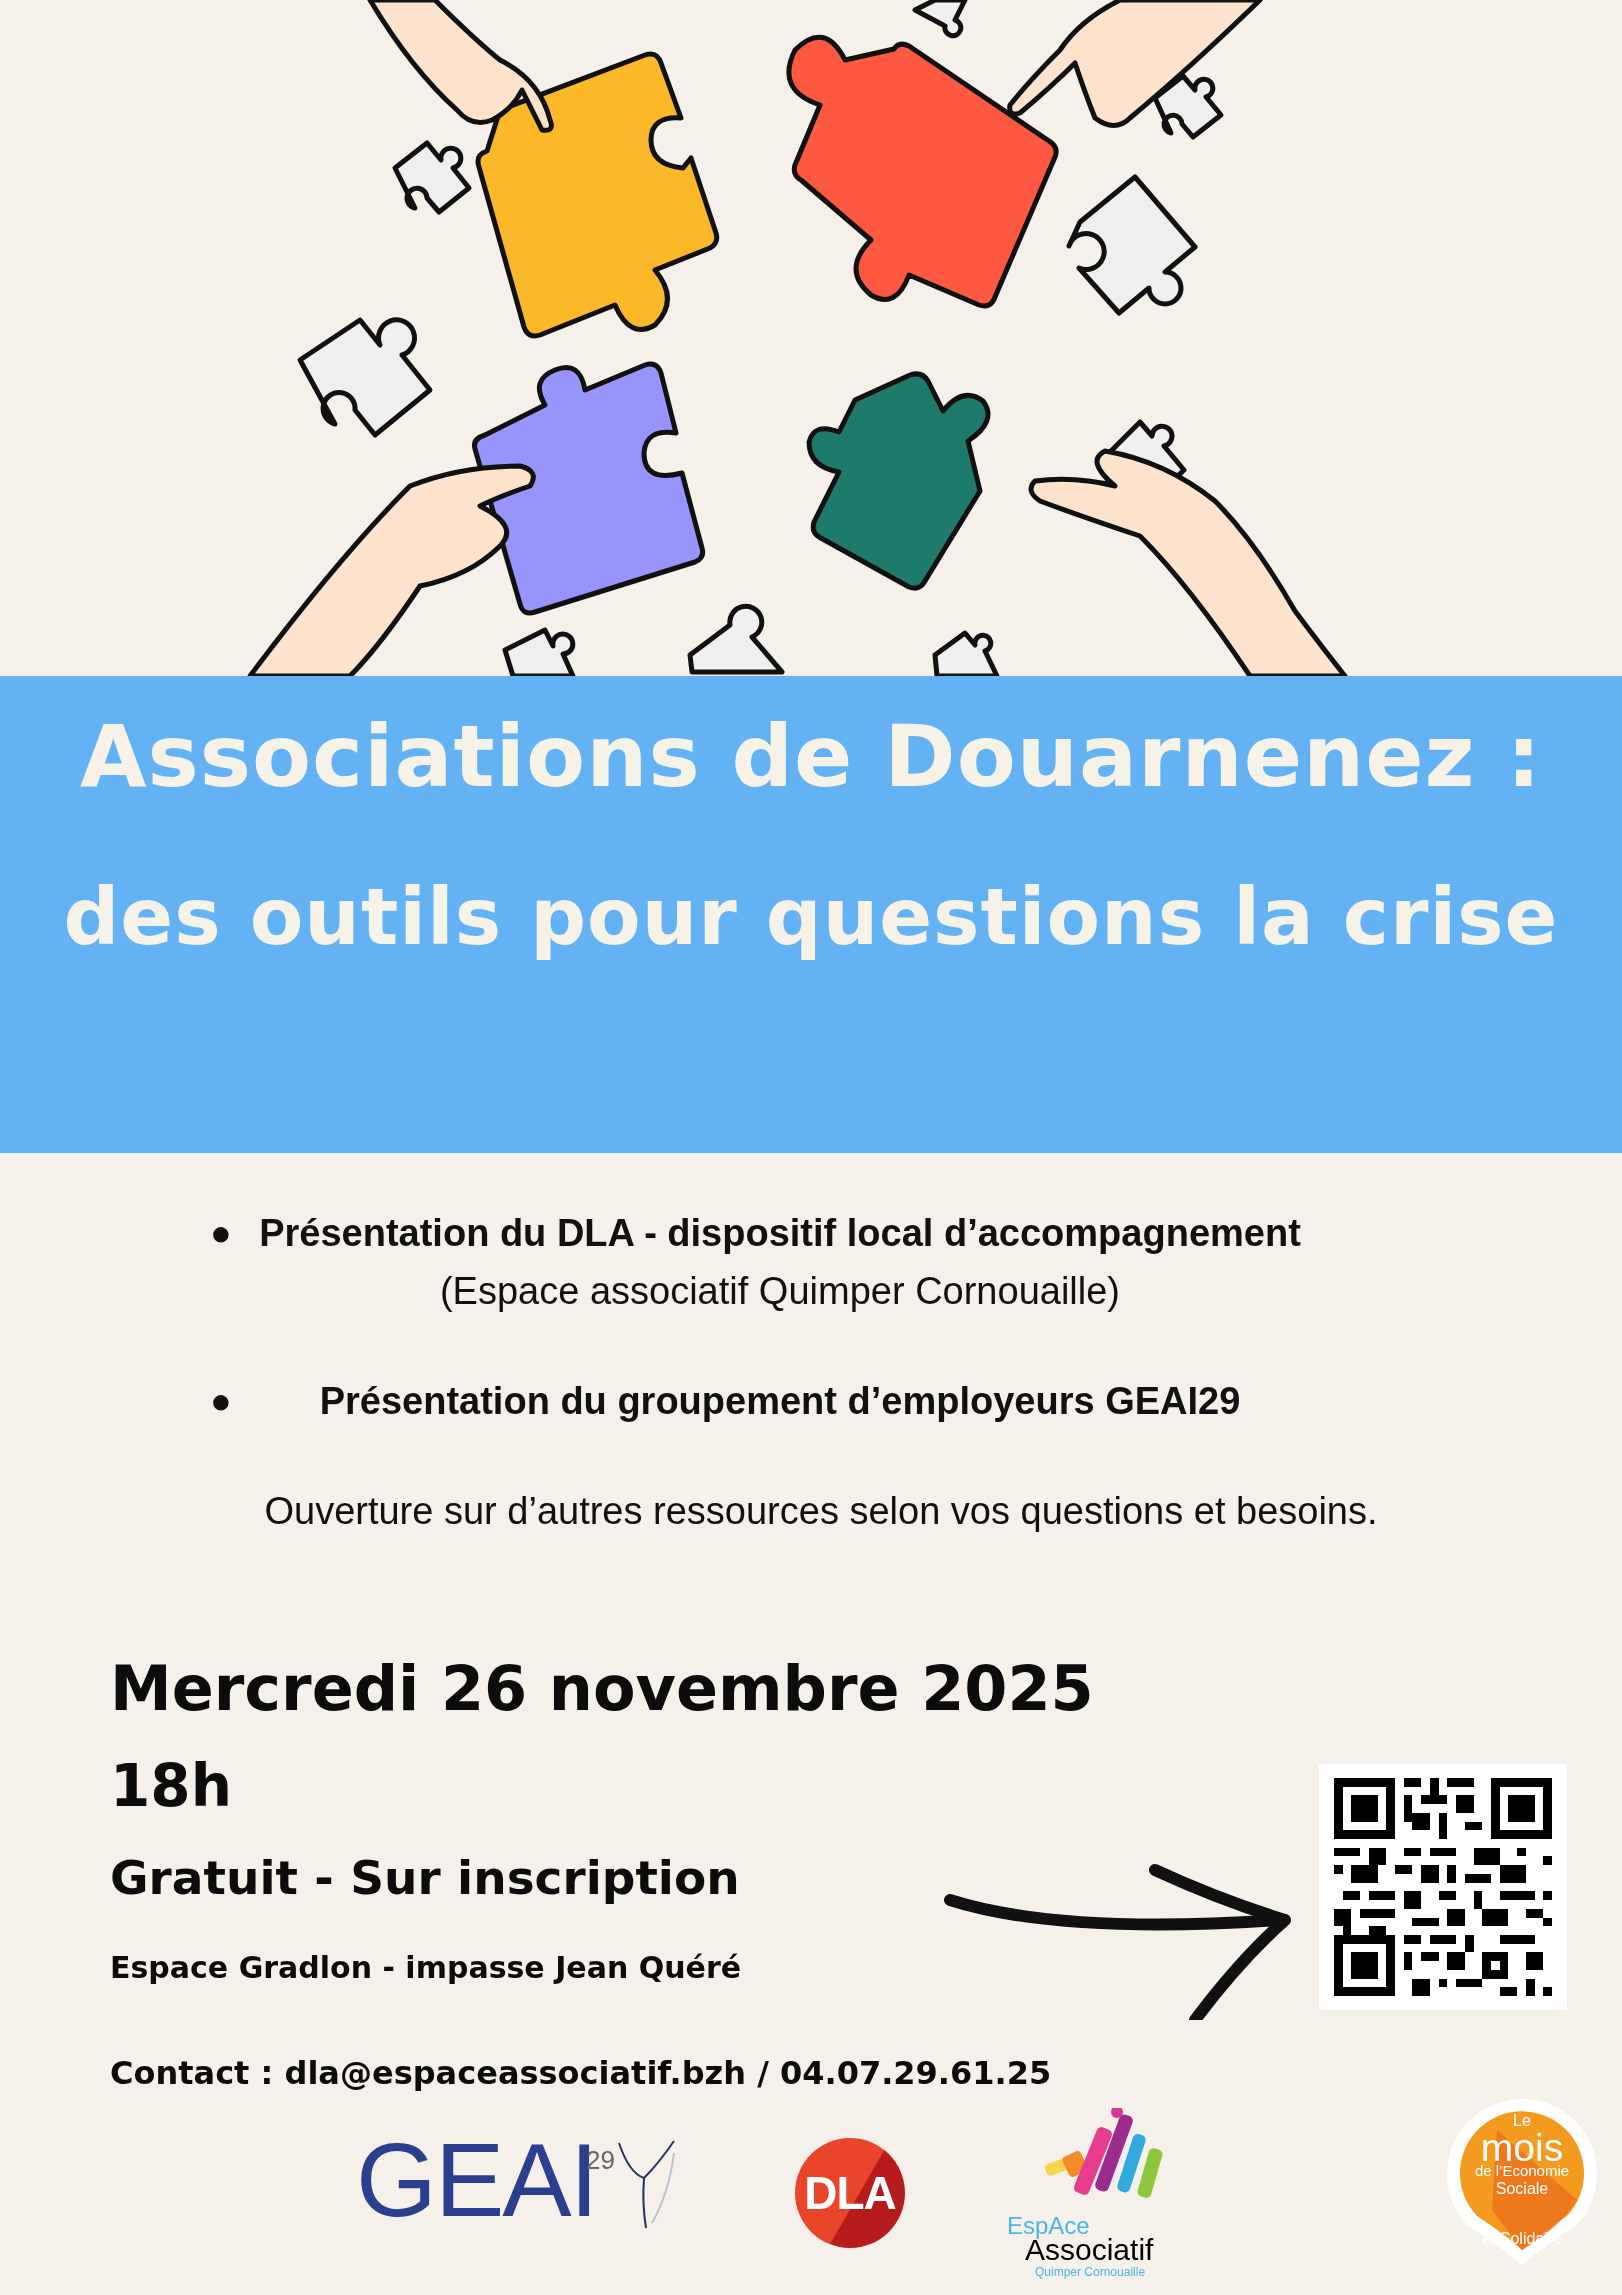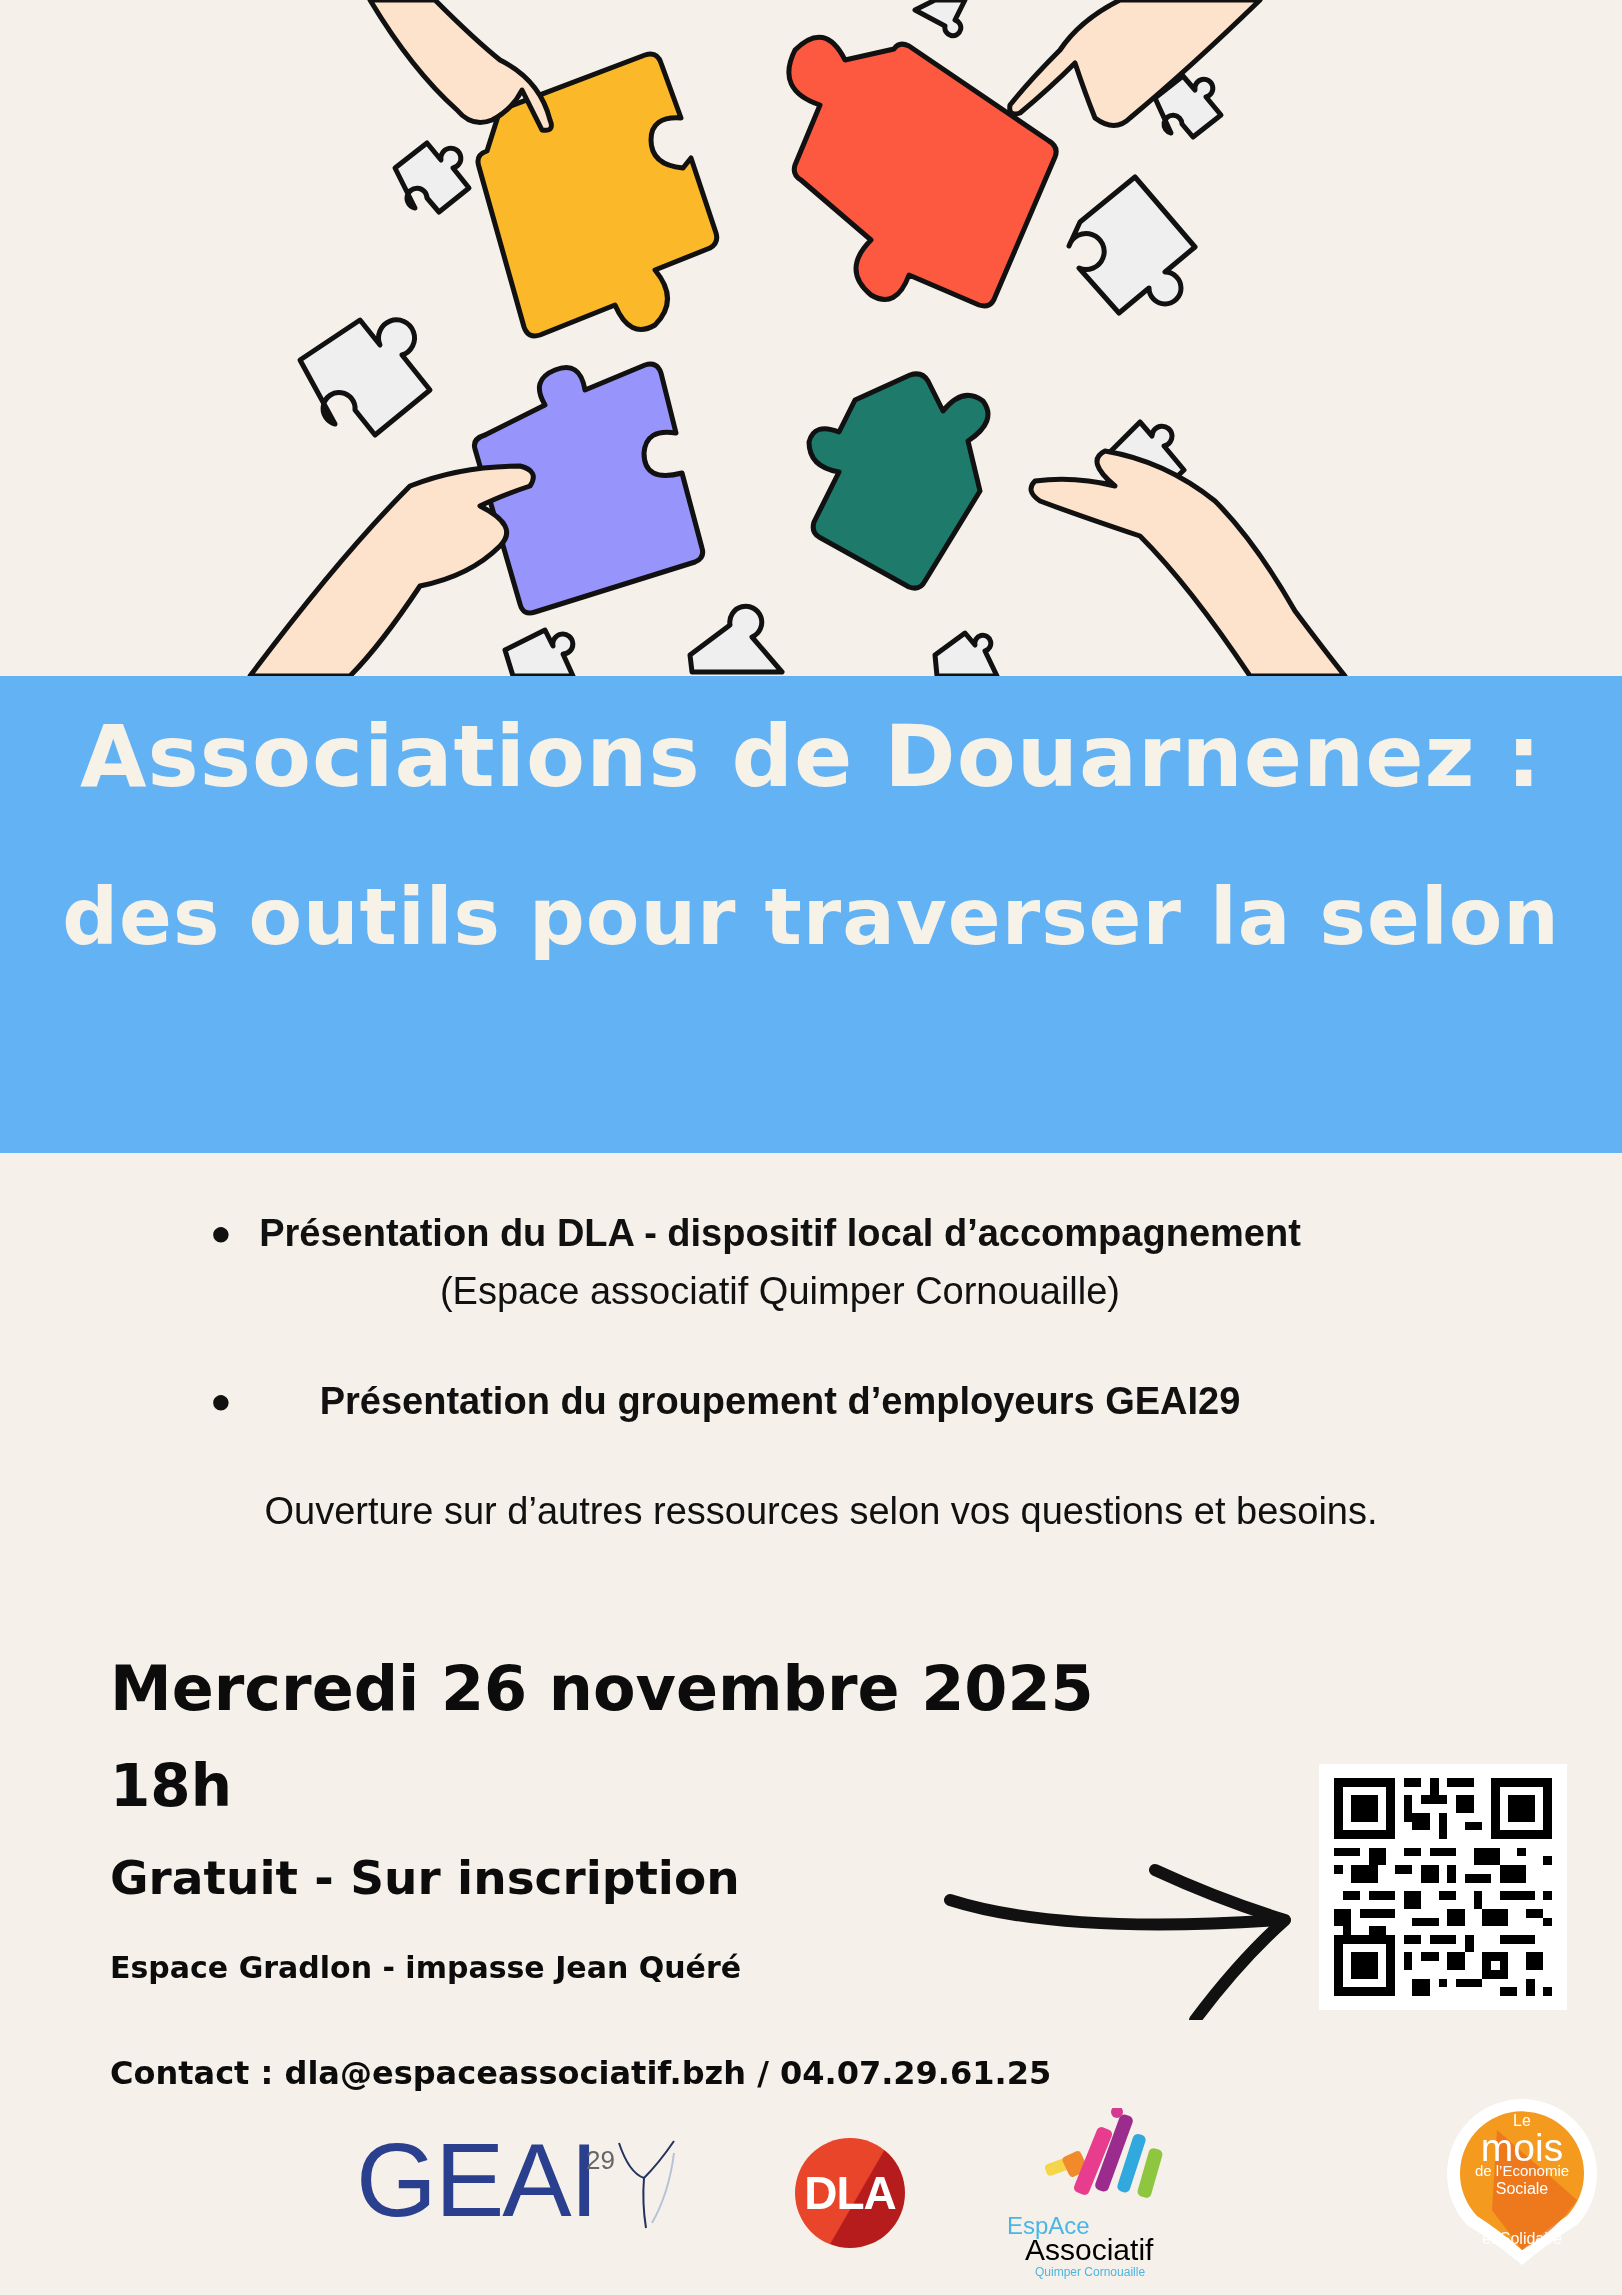--- a/index.html
+++ b/index.html
@@ -100,21 +100,21 @@
 
     <path d="M370 0 l65 0 q40 40 65 60 q40 20 50 60 q5 12 -8 10 l-20 -40 q-10 20 -30 30 q-20 8 -35 -10 q-45 -40 -87 -110 z" fill="#fde2cc"></path>
     <path d="M1260 0 l-140 0 q-40 20 -60 50 q-30 30 -50 55 q-2 12 10 8 q30 -25 55 -50 q10 30 20 55 q20 15 35 0 q60 -50 130 -118 z" fill="#fde2cc"></path>
     <path d="M250 676 q90 -120 160 -190 q50 -20 110 -20 q20 5 10 20 q-30 10 -50 20 q40 20 20 40 q-30 30 -80 40 q-40 60 -70 90 z" fill="#fde2cc"></path>
     <path d="M1250 676 q-60 -90 -110 -140 q-60 -20 -100 -35 q-15 -10 -5 -20 q40 -5 80 5 q-30 -25 -10 -35 q60 10 110 50 q40 40 80 110 q30 40 50 65 z" fill="#fde2cc"></path>
   </g>
 </svg>
 
 <div class="banner">
   <div class="t1">Associations de Douarnenez :</div>
-  <div class="t2">des outils pour traverser la selon</div>
+  <div class="t2">des outils pour questions la crise</div>
 </div>
 
 <div class="bullet-row" style="top:1212px;">
   <span class="bullet-dot">●</span>
   <div class="bullet-text" style="left:130px; padding-left:0; width:1300px; right:auto;">
     <span>Présentation du </span><b>DLA - dispositif local d’accompagnement</b>
   </div>
 </div>
 <div class="bullet-row" style="top:1270px;">
   <div class="bullet-sub" style="left:130px; padding-left:0; width:1300px; right:auto;">(Espace associatif Quimper Cornouaille)</div>

